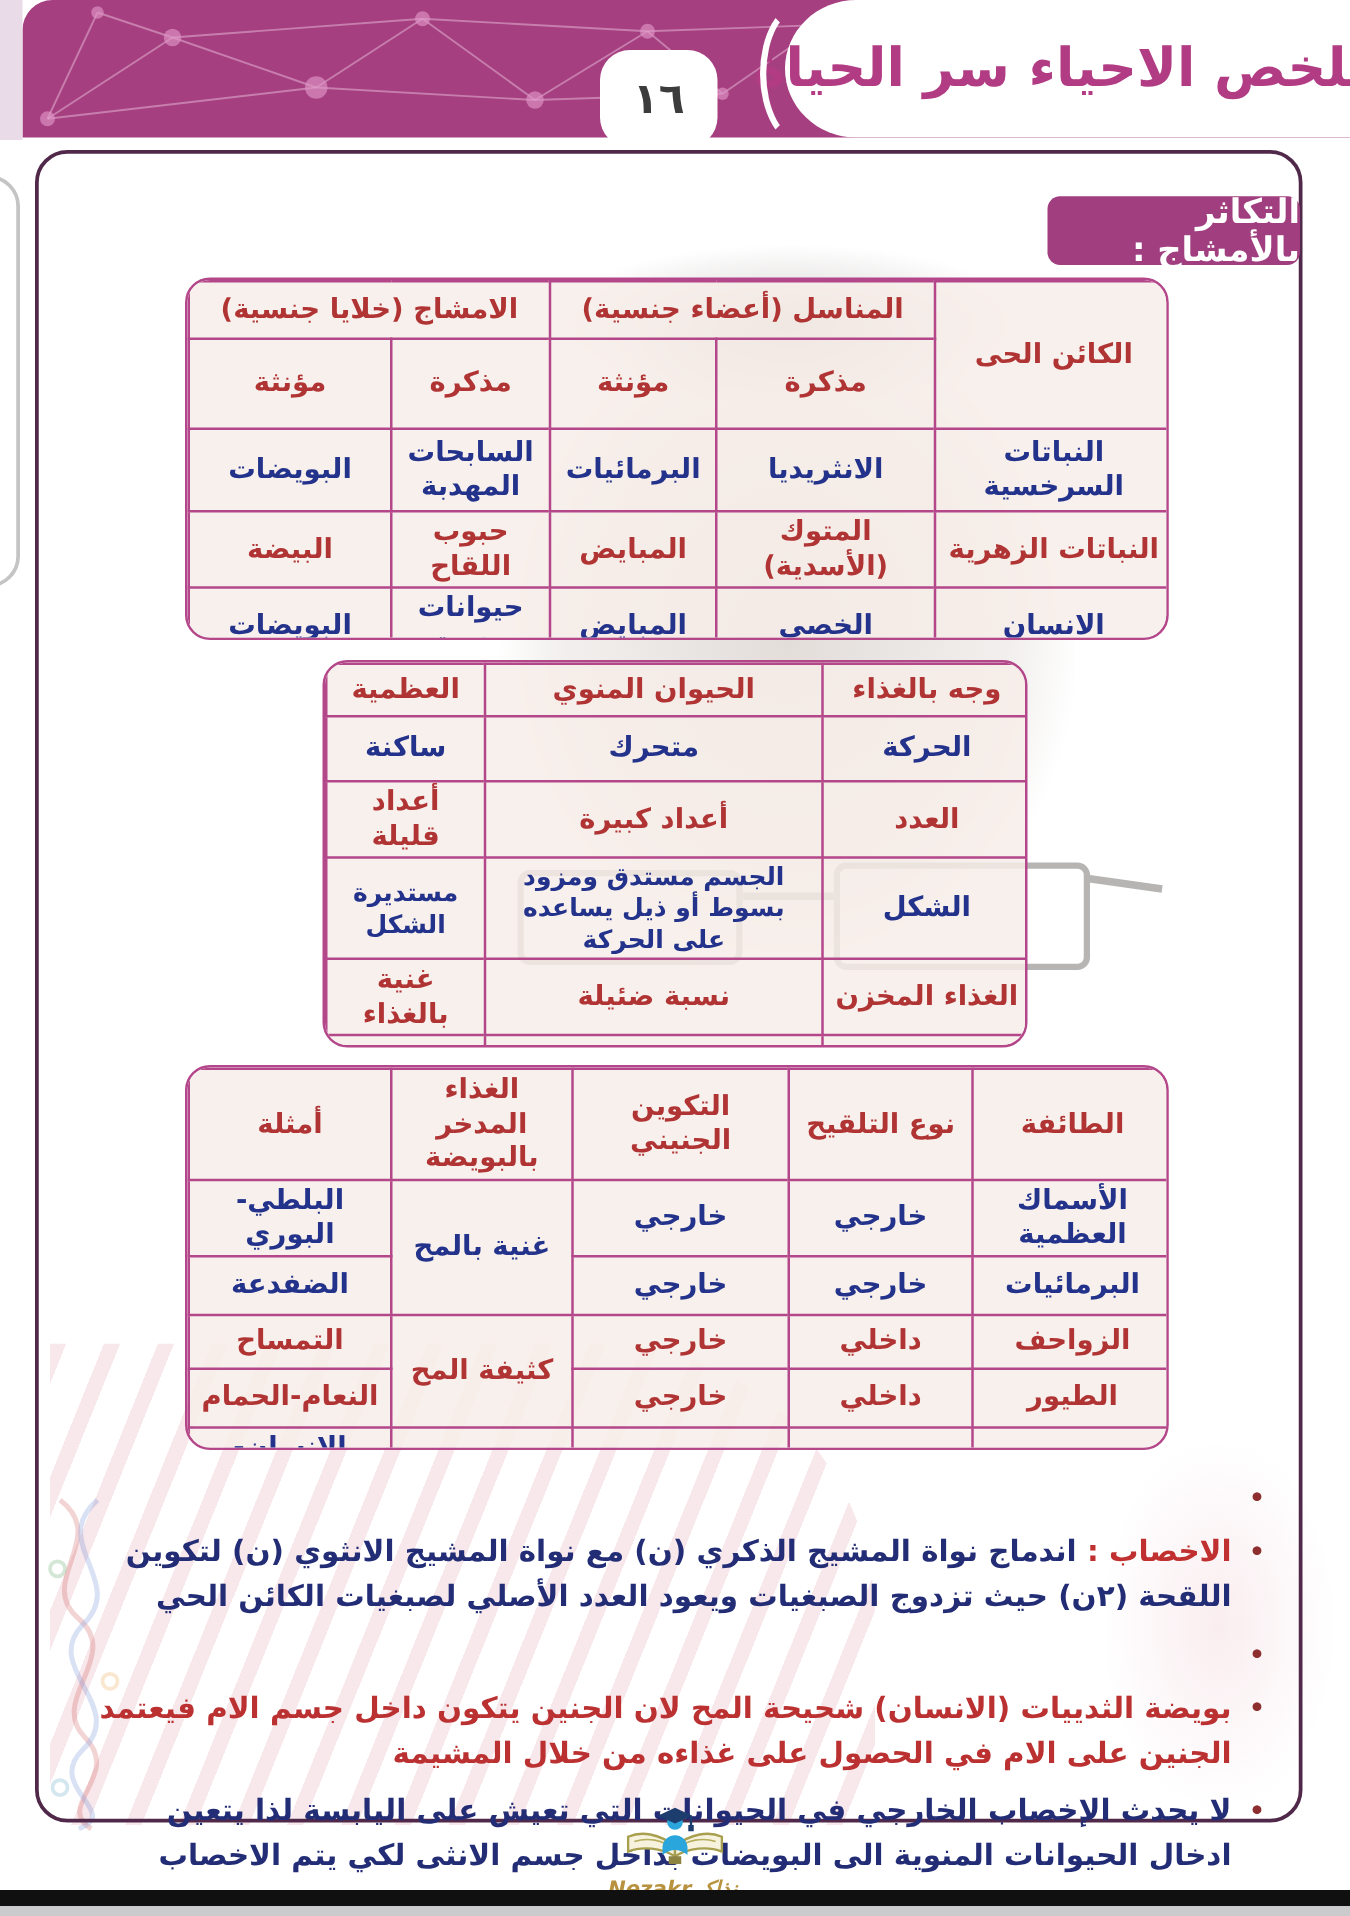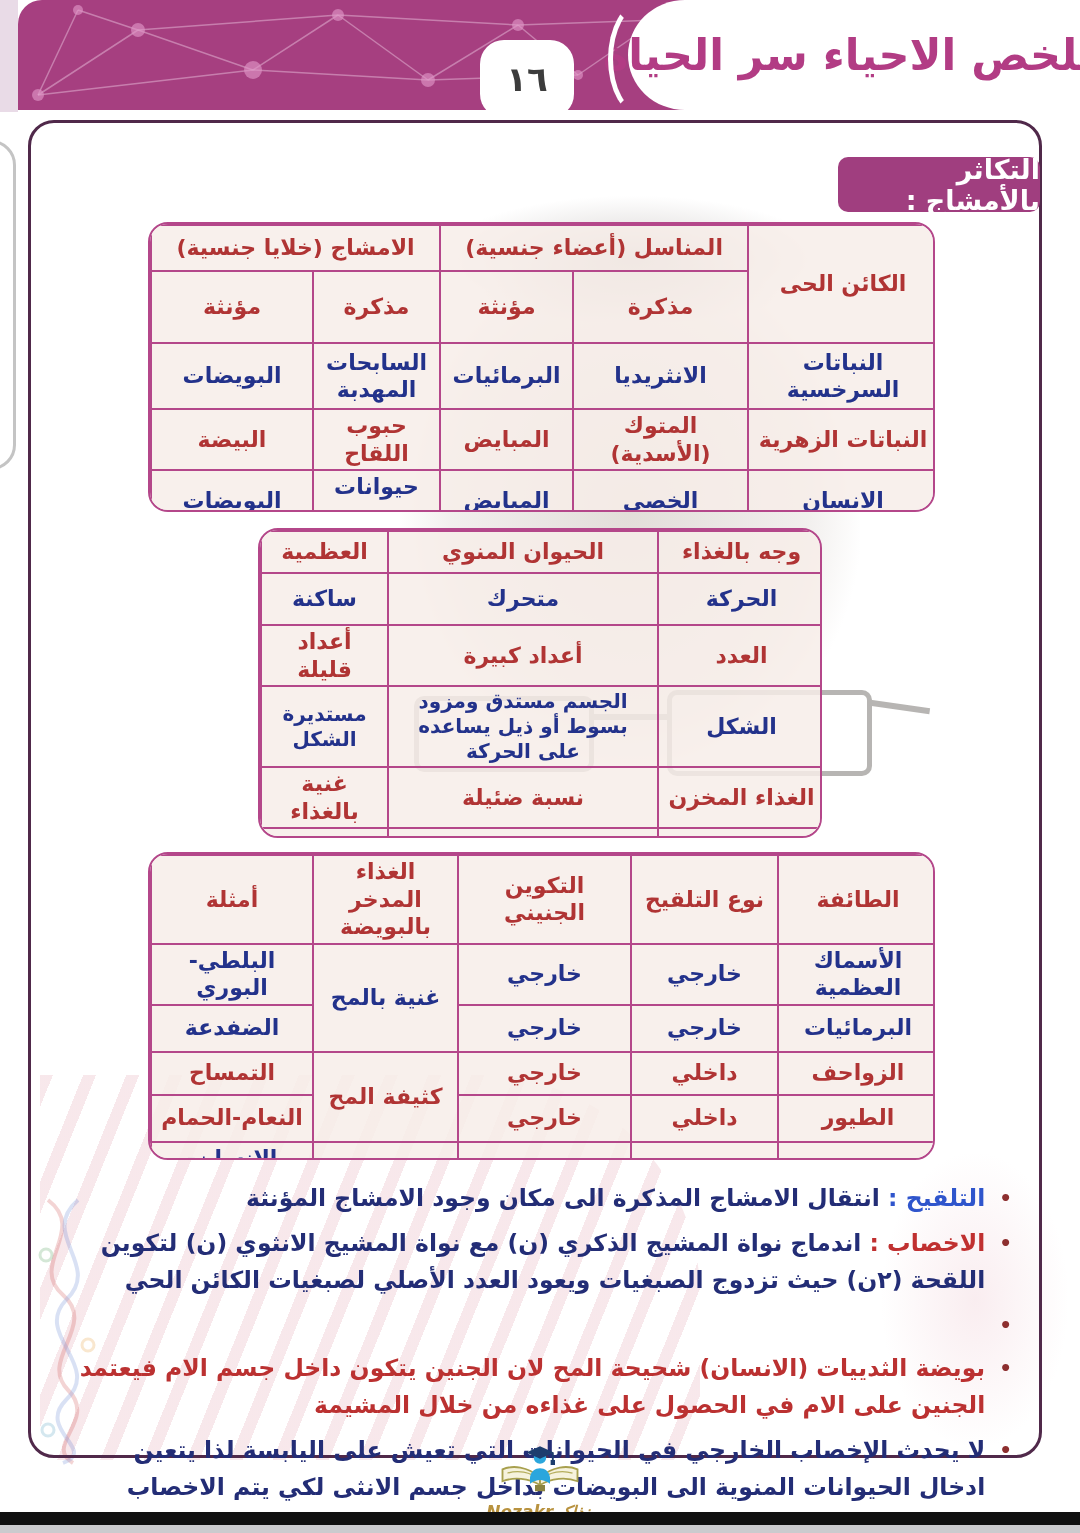--- a/index.html
+++ b/index.html
@@ -297,22 +297,20 @@
       <td class="yblue">شحيحة المح</td>
       <td>الانسان-الحوت</td>
     </tr>
   </tbody>
     </table>
 </div>
 
 <div class="notes">
   <div class="note">
     <span class="dot">•</span>
-    <span><span class="term-blue">التلقيح :</span>
-    <span class="txt-navy">انتقال الامشاج المذكرة الى مكان وجود الامشاج المؤنثة</span></span>
   </div>
   <div class="note">
     <span class="dot">•</span>
     <span><span class="term-red">الاخصاب :</span>
     <span class="txt-navy">اندماج نواة المشيج الذكري (ن) مع نواة المشيج الانثوي (ن) لتكوين اللقحة (٢ن) حيث تزدوج الصبغيات ويعود العدد الأصلي لصبغيات الكائن الحي</span></span>
   </div>
   <div class="note">
     <span class="dot">•</span>
   </div>
   <div class="note">

